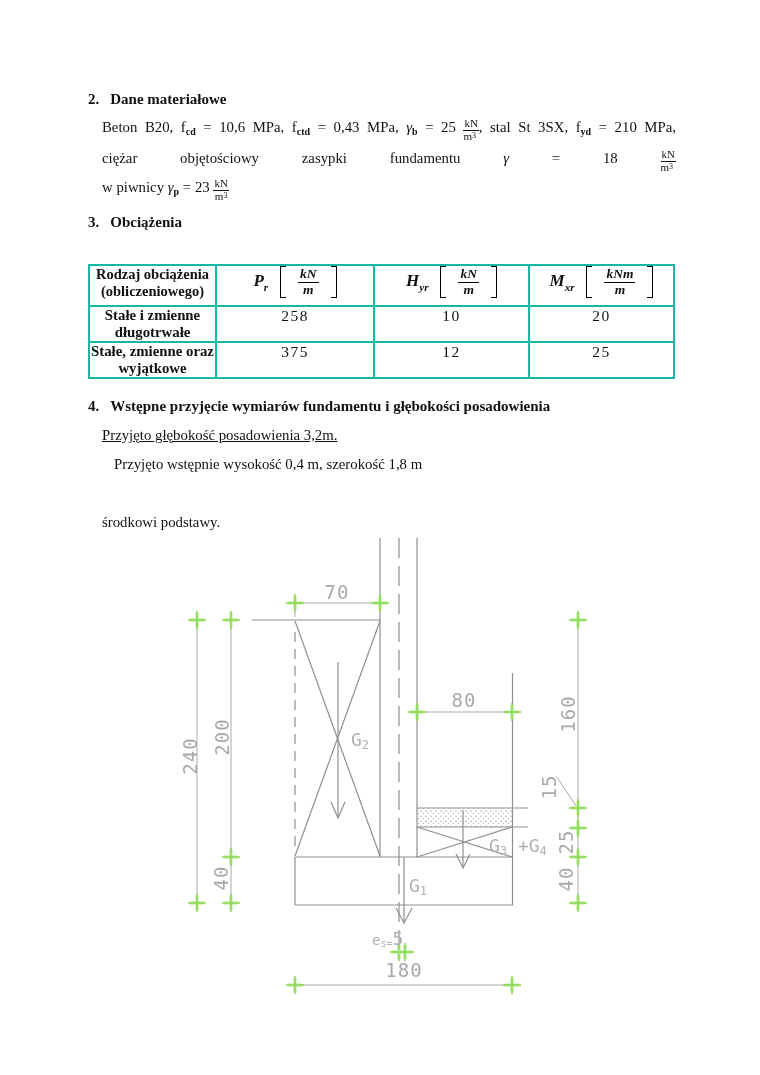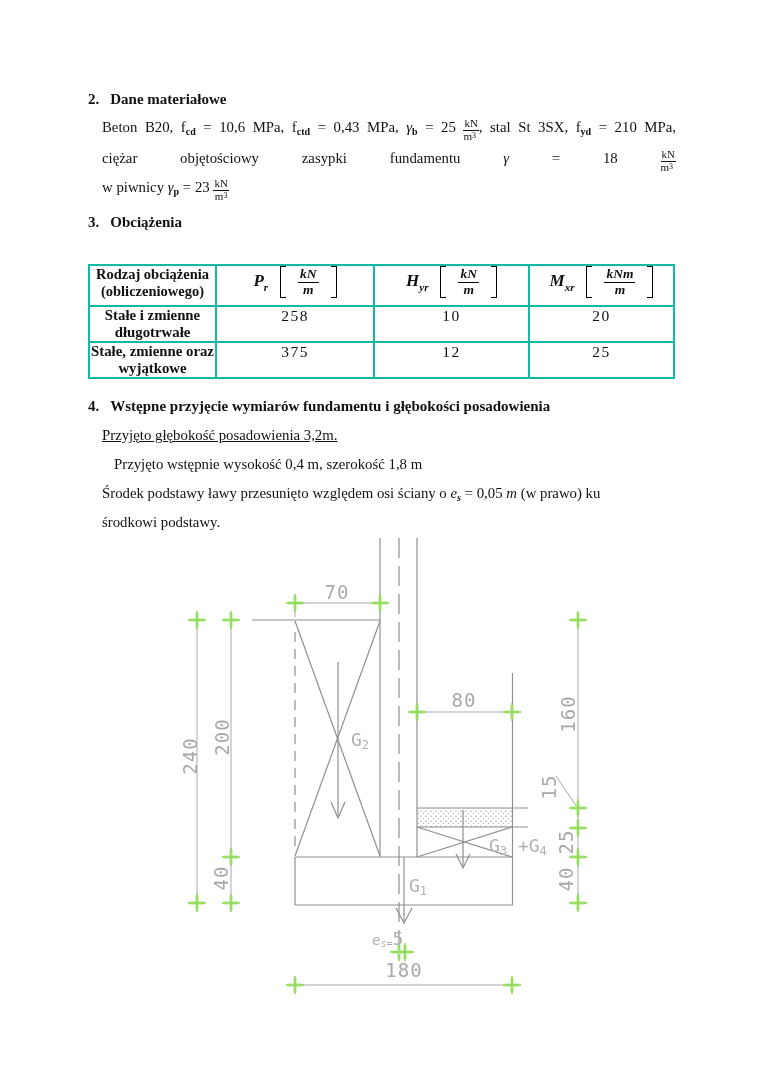--- a/index.html
+++ b/index.html
@@ -129,23 +129,20 @@
   </tbody>
     </table>
 
   <div class="abs hd" style="left:88px;top:398px;">
     <span>4.</span>
     <span class="ttl">Wstępne przyjęcie wymiarów fundamentu i głębokości posadowienia</span>
   </div>
 
   <div class="abs bl" style="left:102px;top:422px;text-decoration:underline;">Przyjęto głębokość posadowienia 3,2m.</div>
   <div class="abs bl" style="left:102px;top:451px;margin-left:12px;">Przyjęto wstępnie wysokość 0,4 m, szerokość 1,8 m</div>
-  <div class="abs bl" style="left:102px;top:480px;">
-    <span>Środek podstawy ławy przesunięto względem osi ściany o </span><i class="gm">e</i><sub class="sb gm" style="font-style:italic;">s</sub><span> = 0,05 </span><i class="gm">m</i><span> (w prawo) ku</span>
-  </div>
   <div class="abs bl" style="left:102px;top:509px;">środkowi podstawy.</div>
 
   <svg class="abs" style="left:0;top:530px;" width="760" height="480" viewBox="0 0 760 480" font-family="DejaVu Sans Mono, monospace">
     <defs>
       <pattern id="dots" width="5" height="5" patternUnits="userSpaceOnUse">
         <circle cx="1" cy="1.2" r="0.7" fill="#9a9a9a"></circle>
         <circle cx="3.4" cy="3.4" r="0.6" fill="#ababab"></circle>
       </pattern>
       <g id="tick">
         <line x1="-7" y1="0" x2="7" y2="0" stroke="#c2efa0" stroke-width="3.4"></line>

